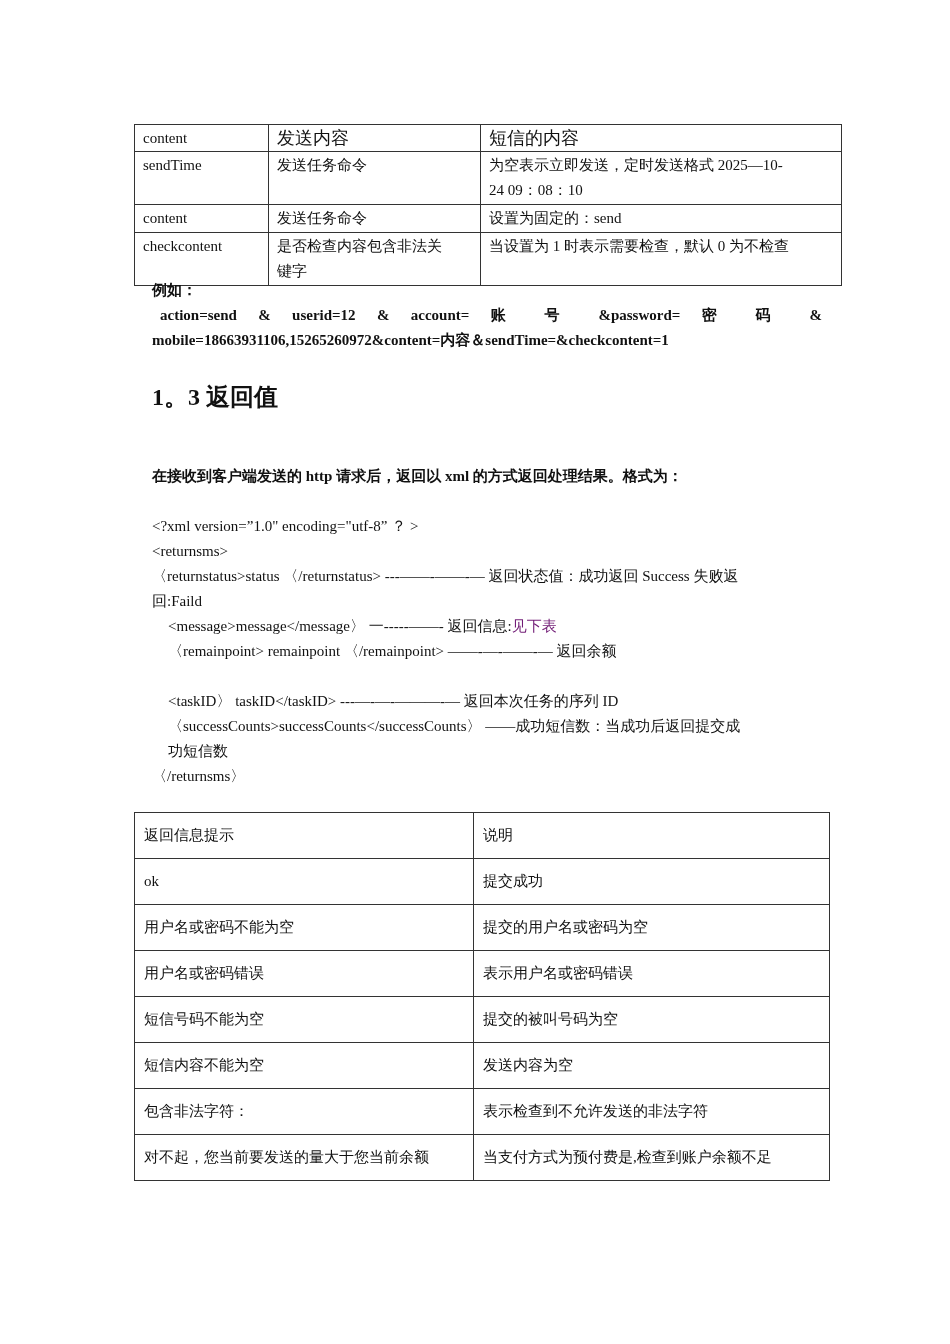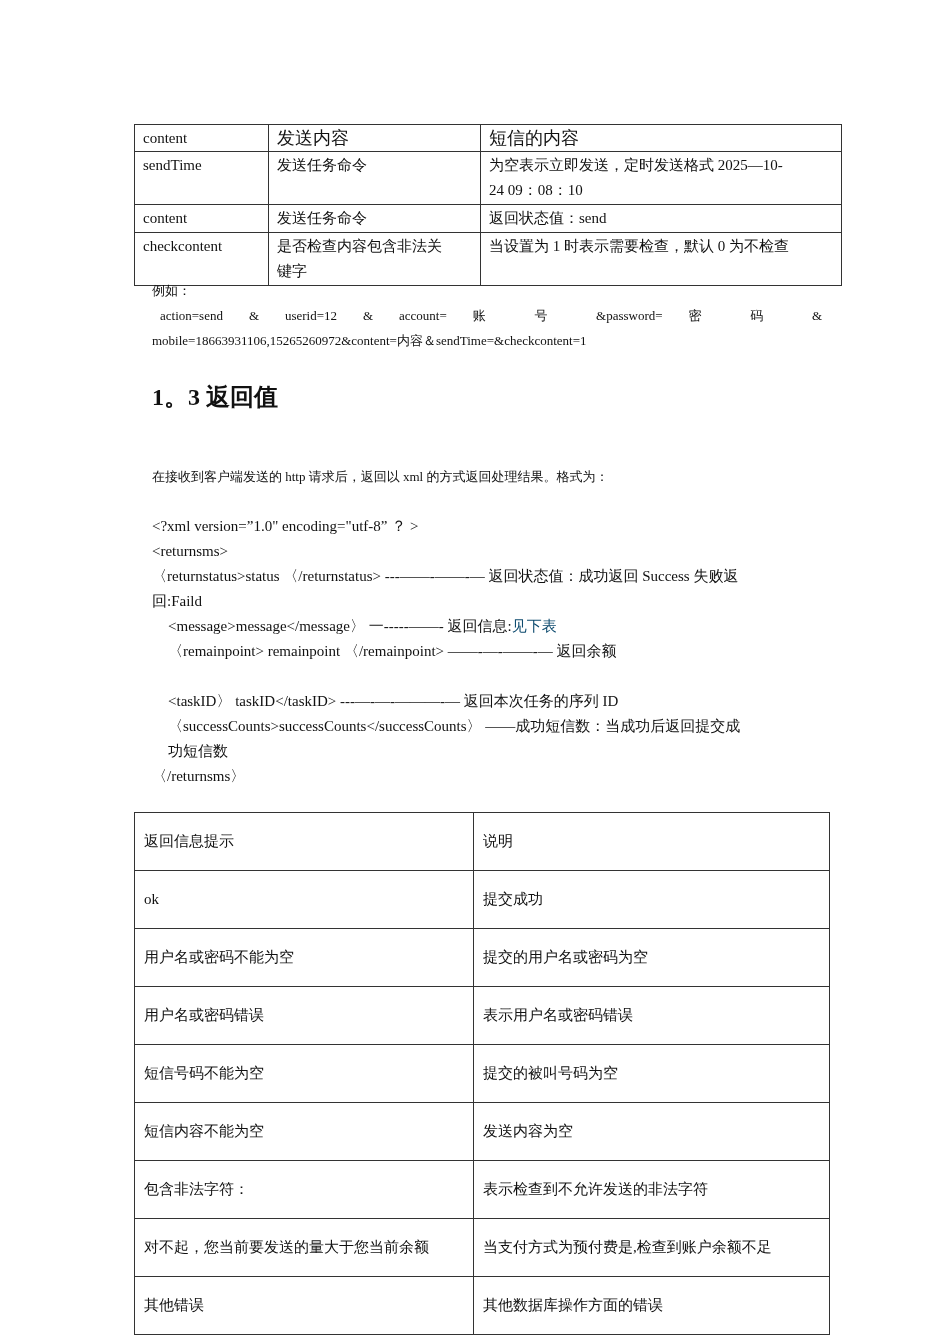--- a/index.html
+++ b/index.html
@@ -17,38 +17,38 @@
     }
     .param-table td {
       border: 1px solid #333333; vertical-align: top;
       padding: 1px 8px 1px 8px; font-size: 15px; line-height: 25px;
     }
     .param-table tr.first td { line-height: 24px; }
     .param-table .c1 { width: 117px; }
     .param-table .c2 { width: 195px; }
     .param-table .big { font-size: 18px; }
 
-    .text { position: absolute; left: 144px; width: 662px; line-height: 25px; font-size: 13px; }
+    .text { position: absolute; left: 144px; width: 662px; line-height: 25px; font-size: 15px; font-weight: bold; }
     .justify { text-align: justify; text-align-last: justify; }
 
     .heading {
       position: absolute; left: 144px; top: 380px;
       font-size: 24px; font-weight: bold; line-height: 34px;
     }
 
     .code-line { position: absolute; font-size: 15px; line-height: 25px; white-space: nowrap; }
-    .red { color: #0c4a6e; }
+    .red { color: #701a75; }
 
     
     .ret-table {
       position: absolute; left: 126px; top: 812px; width: 696px;
       border-collapse: collapse; table-layout: fixed;
     }
     .ret-table td {
-      border: 1px solid #333333; height: 29px; padding: 14px 9px;
+      border: 1px solid #333333; height: 29px; padding: 8px 9px;
       font-size: 15px; line-height: 29px; vertical-align: middle;
     }
     .ret-table .rc1 { width: 320px; }
   </style>
 </head>
 <body>
 
 <div class="page">
 
   <table class="param-table">
@@ -62,21 +62,21 @@
       <td class="c1">sendTime</td>
       <td class="c2">发送任务命令</td>
       <td>
         <div>为空表示立即发送，定时发送格式 2025—10-</div>
         <div>24 09：08：10</div>
       </td>
     </tr>
     <tr>
       <td class="c1">content</td>
       <td class="c2">发送任务命令</td>
-      <td>返回状态值：send</td>
+      <td>设置为固定的：send</td>
     </tr>
     <tr>
       <td class="c1">checkcontent</td>
       <td class="c2">
         <div>是否检查内容包含非法关</div>
         <div>键字</div>
       </td>
       <td>当设置为 1 时表示需要检查，默认 0 为不检查</td>
     </tr>
   </tbody>
@@ -130,20 +130,16 @@
       <td>发送内容为空</td>
     </tr>
     <tr>
       <td class="rc1">包含非法字符：</td>
       <td>表示检查到不允许发送的非法字符</td>
     </tr>
     <tr>
       <td class="rc1">对不起，您当前要发送的量大于您当前余额</td>
       <td>当支付方式为预付费是,检查到账户余额不足</td>
     </tr>
-    <tr>
-      <td class="rc1">其他错误</td>
-      <td>其他数据库操作方面的错误</td>
-    </tr>
   </tbody>
     </table>
 
 </div>
 
 </body></html>

